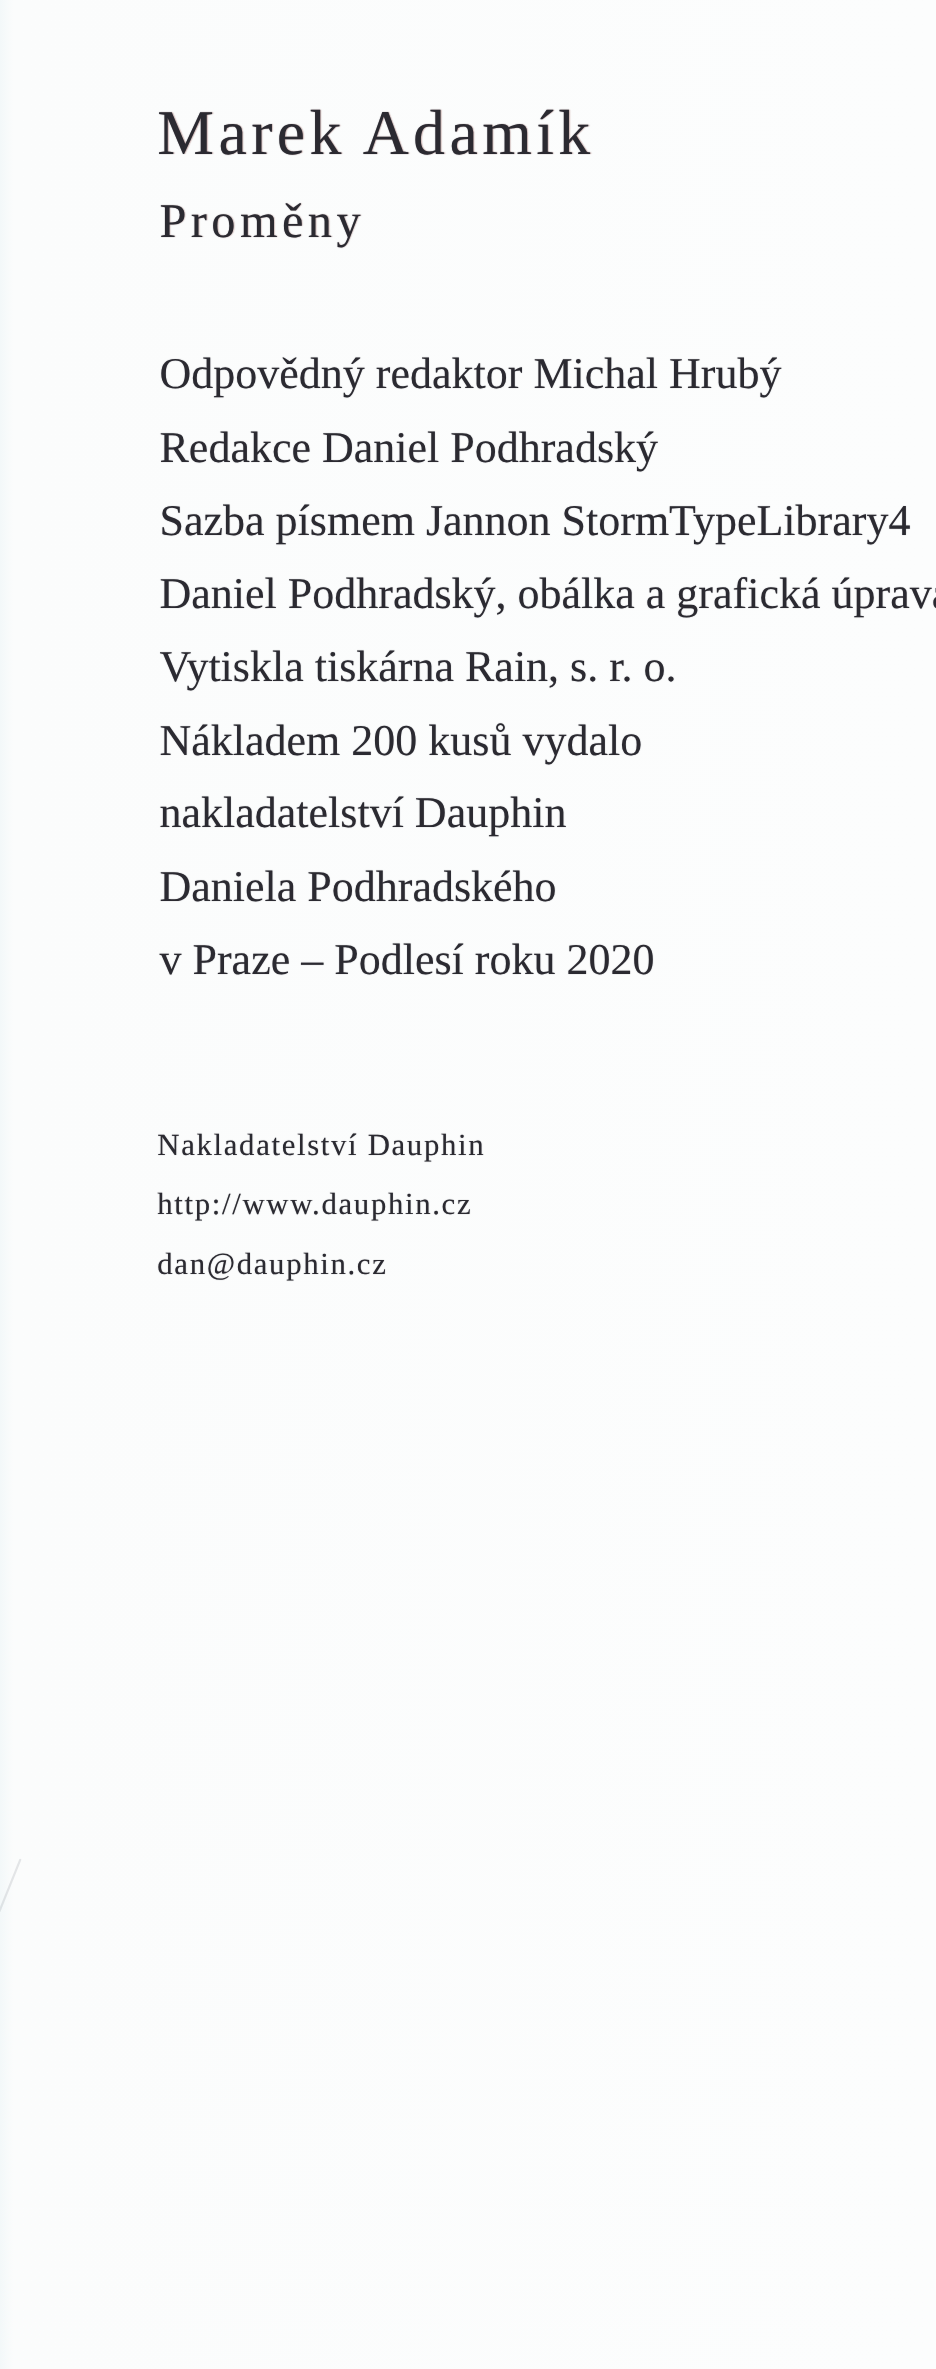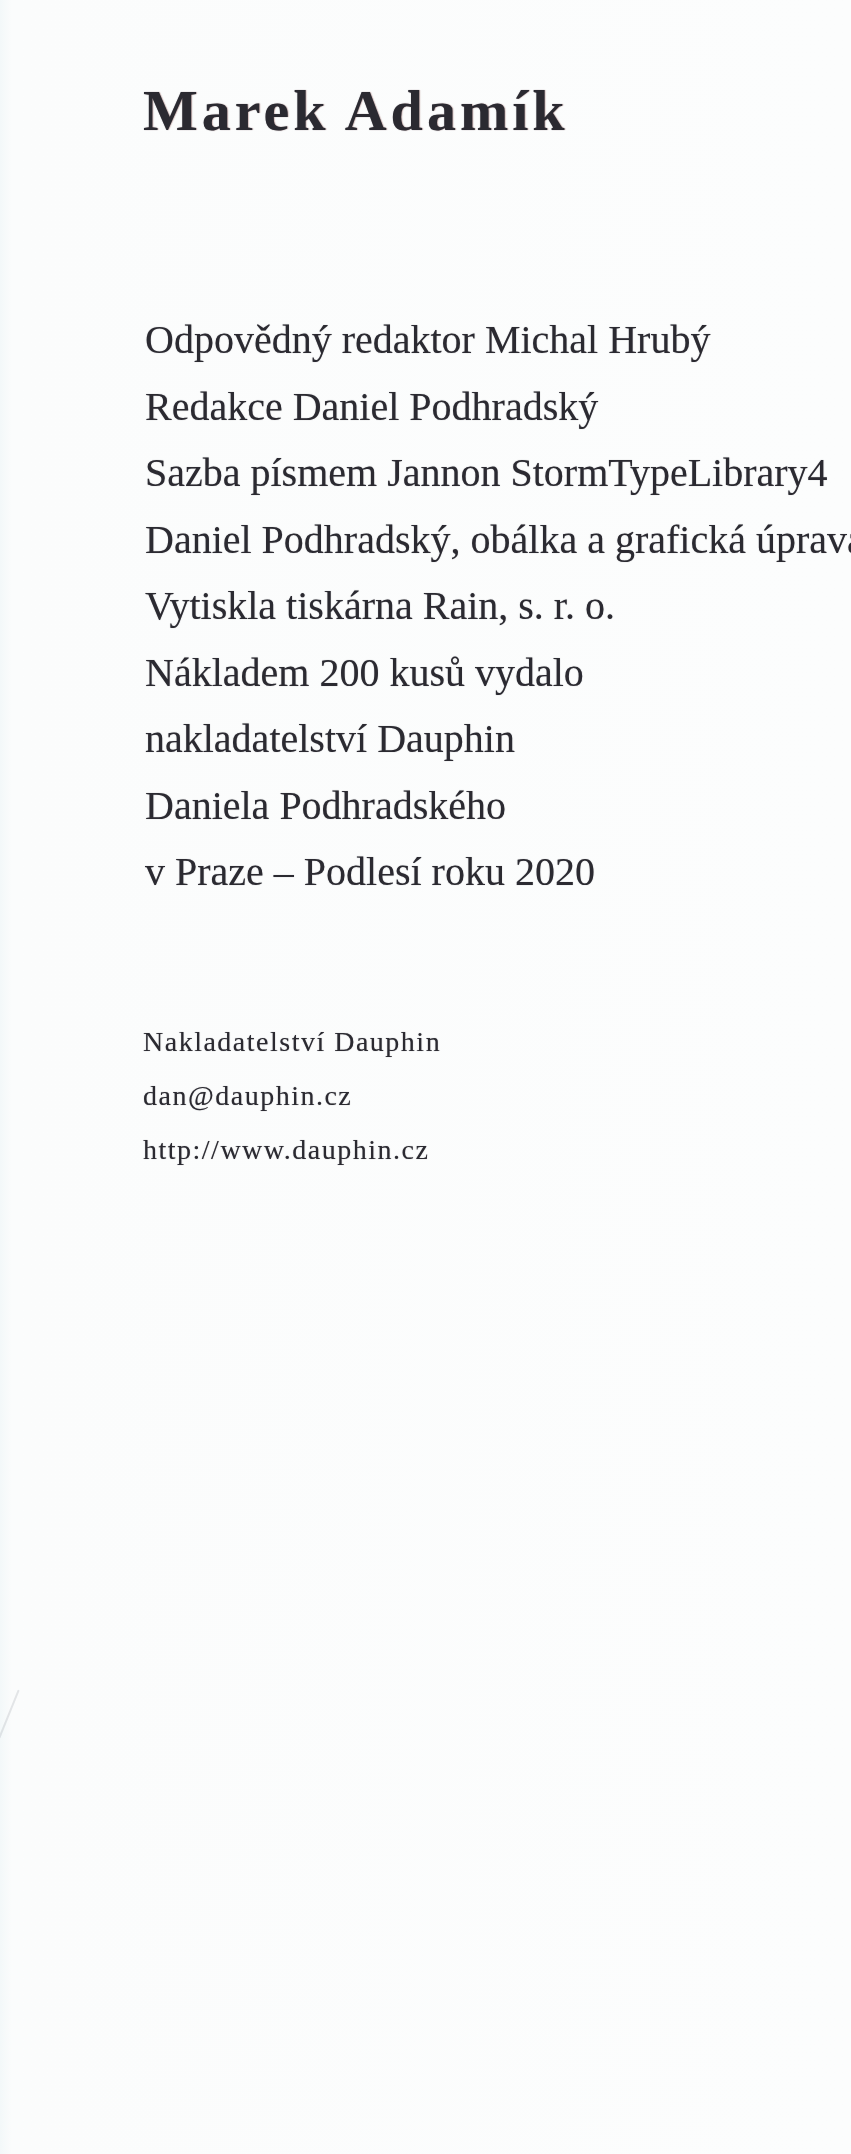--- a/index.html
+++ b/index.html
@@ -18,25 +18,25 @@
     font-family: "Liberation Serif", "DejaVu Serif", serif;
     color: #2b2a31;
   }
   
   .ink {
     text-shadow: 0 0 1px rgba(47, 46, 56, 0.45);
   }
   .author-title {
     position: absolute;
     left: 143px;
-    top: 82px;
+    top: 92px;
     font-size: 58px;
     line-height: 1.0;
     letter-spacing: 4px;
-    font-weight: 700;
+    font-weight: 400;
     white-space: nowrap;
     text-shadow: 1px 0 1px rgba(134, 58, 52, 0.28), 0 0 1px rgba(45, 42, 55, 0.45);
   }
   .book-title {
     position: absolute;
     left: 145px;
     top: 179px;
     font-size: 44px;
     line-height: 1.0;
     letter-spacing: 4px;
@@ -78,34 +78,35 @@
     border-radius: 2px;
   }
 </style>
 </head>
 <body>
 
 <div class="scan-page">
 
   <div class="author-title ink">Marek Adamík</div>
 
+  <div class="book-title ink">Proměny</div>
 
   <div class="credits-block">
     <div class="credit-line ink">Odpovědný redaktor Michal Hrubý</div>
     <div class="credit-line ink">Redakce Daniel Podhradský</div>
     <div class="credit-line ink">Sazba písmem Jannon StormTypeLibrary4</div>
     <div class="credit-line ink">Daniel Podhradský, obálka a grafická úprava</div>
     <div class="credit-line ink">Vytiskla tiskárna Rain, s. r. o.</div>
     <div class="credit-line ink">Nákladem 200 kusů vydalo</div>
     <div class="credit-line ink">nakladatelství Dauphin</div>
     <div class="credit-line ink">Daniela Podhradského</div>
     <div class="credit-line ink">v Praze – Podlesí roku 2020</div>
   </div>
 
   <div class="contact-block">
     <div class="contact-line ink">Nakladatelství Dauphin</div>
+    <div class="contact-line ink">http://www.dauphin.cz</div>
     <div class="contact-line ink">dan@dauphin.cz</div>
-    <div class="contact-line ink">http://www.dauphin.cz</div>
   </div>
 
   <div class="scan-mark"></div>
 
 </div>
 
 </body></html>

